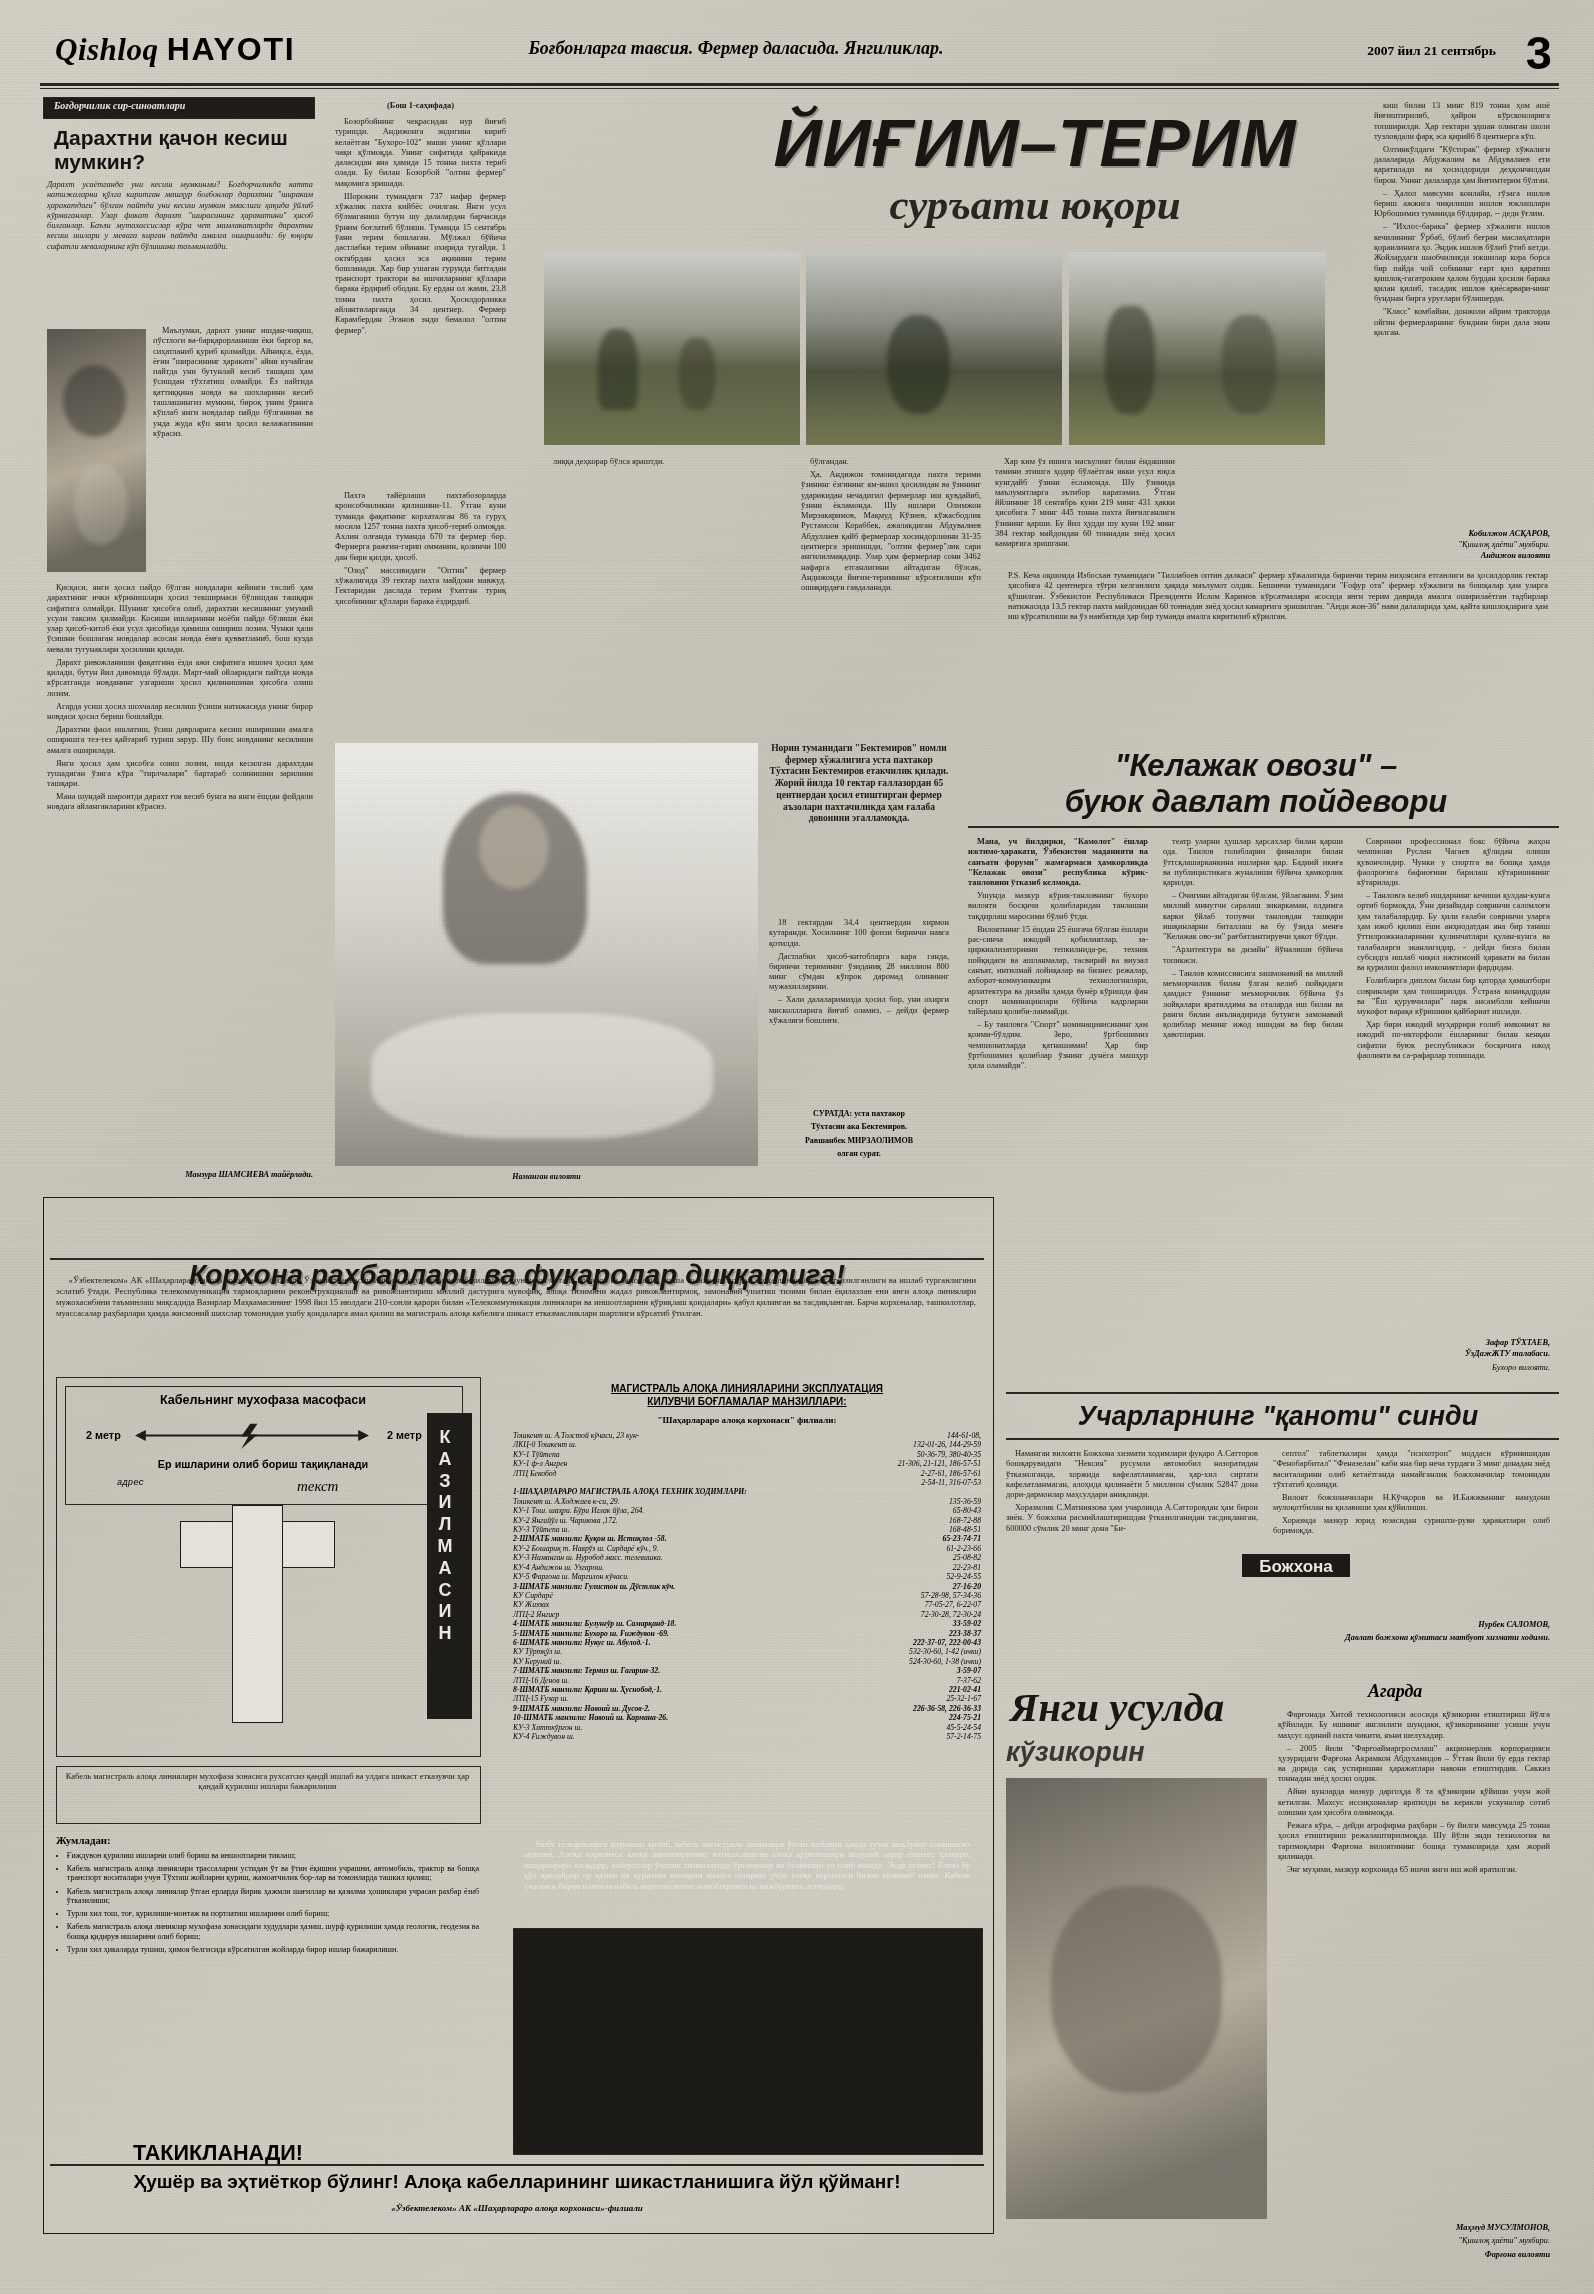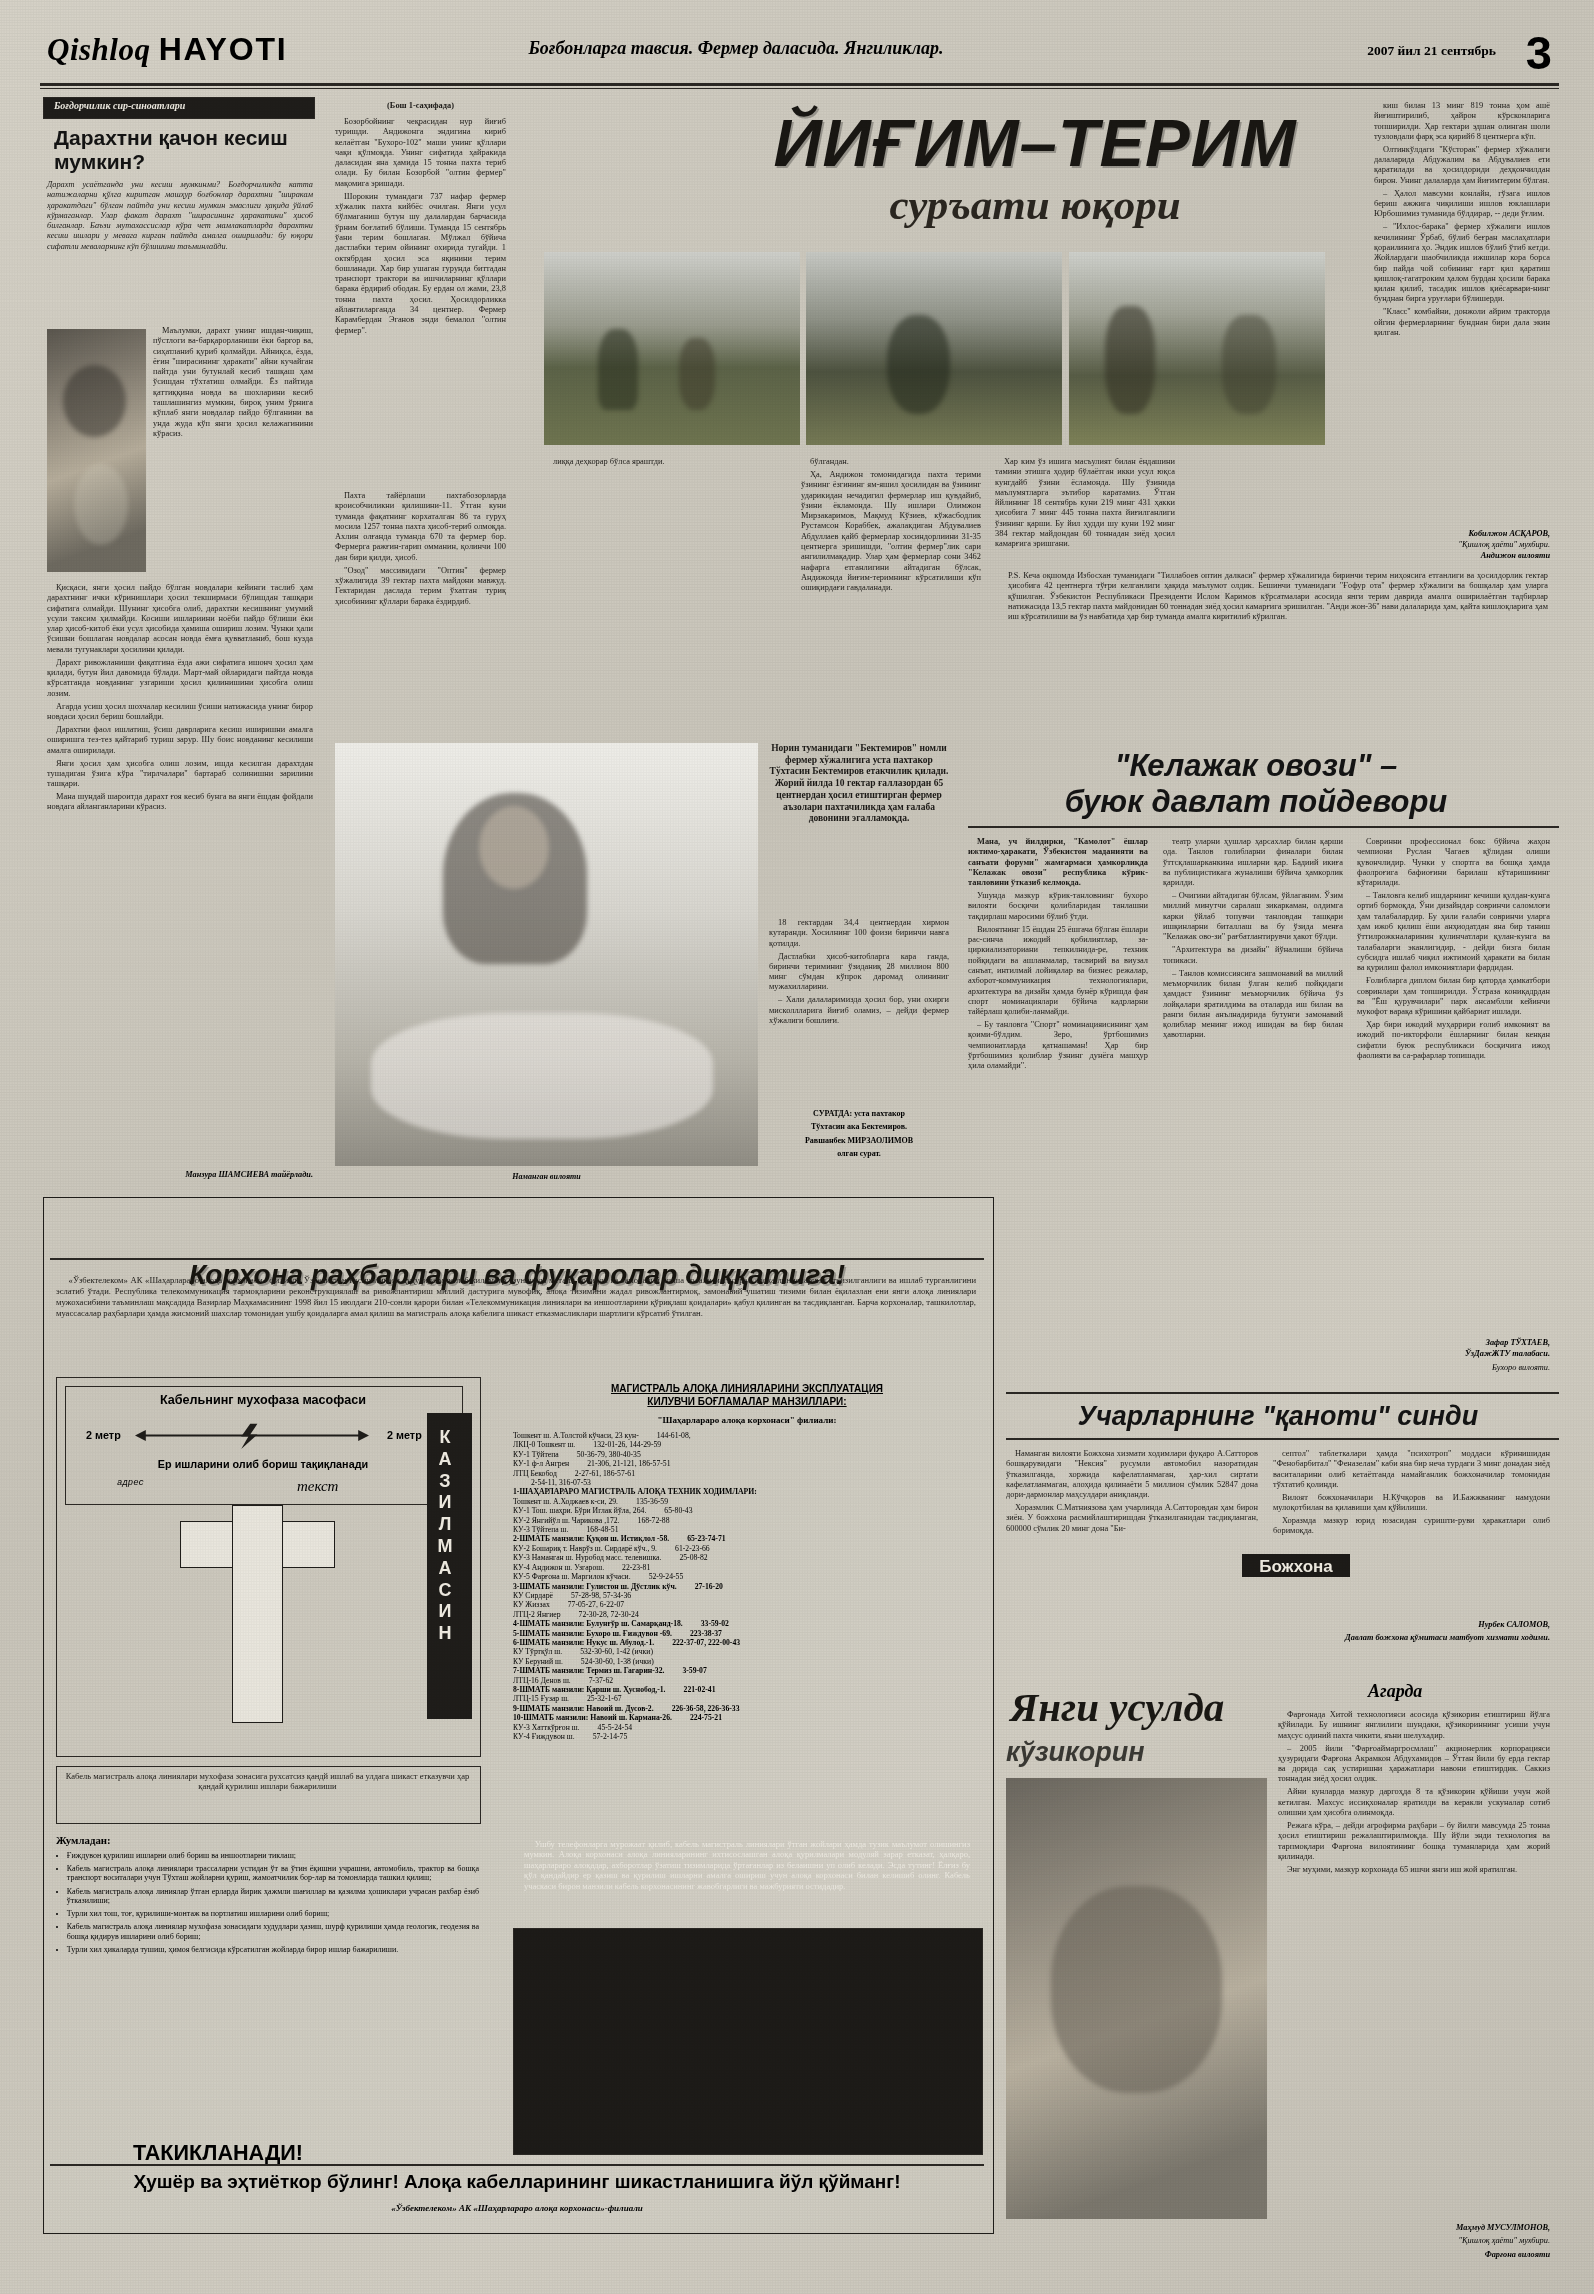--- a/index.html
+++ b/index.html
@@ -5,21 +5,21 @@
   html,body{margin:0;padding:0;background:#b9b6ad;}
   body{font-family:"Liberation Serif", serif;}
   .page{position:relative;width:1595px;height:2294px;background:#cfcbc0;overflow:hidden;}
   .paper{position:absolute;inset:0;background:
     repeating-linear-gradient(0deg, rgba(0,0,0,0.012) 0px, rgba(0,0,0,0.012) 0.9px, rgba(0,0,0,0) 0.9px, rgba(0,0,0,0) 2.7px),
     linear-gradient(135deg,#d6d2c7 0%,#c9c5ba 40%,#d2cec3 70%,#c4c0b5 100%);}
   .noise{position:absolute;inset:0;opacity:.18;background-image:radial-gradient(rgba(0,0,0,.20) 0.9px, transparent 0.9px);background-size:2.7px 2.7px;pointer-events:none;}
 
   
   .masthead{position:absolute;left:43px;top:27px;right:36px;height:54px;}
-  .mast-title{position:absolute;left:4px;top:3.6px;font-size:31px;letter-spacing:0.5px;}
+  .mast-title{position:absolute;left:12px;top:3.6px;font-size:31px;letter-spacing:0.5px;}
   .mast-title .q{font-family:"Liberation Serif",serif;font-weight:bold;font-style:italic;}
   .mast-title .h{font-family:"Liberation Sans",sans-serif;font-weight:bold;font-size:32px;letter-spacing:1.8px;}
   .mast-center{position:absolute;left:297px;top:10.8px;width:792px;text-align:center;font-style:italic;font-weight:bold;font-size:18px;}
   .mast-date{position:absolute;right:63px;top:16px;font-size:13.5px;font-weight:bold;}
   .mast-num{position:absolute;right:7.2px;top:-1.8px;font-size:47px;font-weight:bold;font-family:"Liberation Sans",sans-serif;}
   .rule{position:absolute;left:40px;right:36px;background:#2b2824;}
 
   
   .col{position:absolute;font-size:8.4px;line-height:10.3px;text-align:justify;color:#1c1a17;}
   .col p{margin:0 0 2.7px 0;text-indent:9px;}
@@ -38,21 +38,21 @@
   .ph.p3{background:linear-gradient(180deg,#cfd1cc 0%,#a2a497 32%,#585d46 64%,#7e8258 100%);}
   .ph.grain{background:linear-gradient(180deg,#efeee9 0%,#d8d6cf 40%,#b7b4aa 75%,#918e85 100%);}
   .ph.fruit{background:linear-gradient(160deg,#5a564e 0%,#8d8679 30%,#b6ad9b 55%,#6e6a60 85%);}
   .figblur{position:absolute;border-radius:50%;filter:blur(2.7px);}
 
   
   .banner{position:absolute;border:1.8px solid #1f1d1a;background:rgba(255,255,255,.04);}
   .banner-title{position:absolute;font-family:"Liberation Sans",sans-serif;font-weight:bold;font-style:italic;text-align:center;color:#17150f;}
   .box{position:absolute;border:0.9px solid #2b2824;}
   .tinylist{position:absolute;font-size:7.7px;line-height:9.4px;}
-  .tinylist .row{display:flex;gap:18px;}
+  .tinylist .row{display:flex;justify-content:space-between;gap:18px;font-style:italic;}
   .tinylist .ttl{font-weight:bold;}
   .bullets{position:absolute;font-size:8px;line-height:9.5px;}
   .bullets li{margin-bottom:3.6px;text-align:justify;}
   .bullets ul{margin:0;padding-left:10.8px;}
 
   .vert{position:absolute;writing-mode:vertical-rl;text-orientation:upright;font-family:"Liberation Sans",sans-serif;font-weight:bold;letter-spacing:1.8px;}
   .script{position:absolute;font-family:"Liberation Serif",serif;font-style:italic;font-weight:bold;}
   .warn{position:absolute;font-family:"Liberation Sans",sans-serif;font-weight:bold;text-align:center;}
 </style>
 </head>

